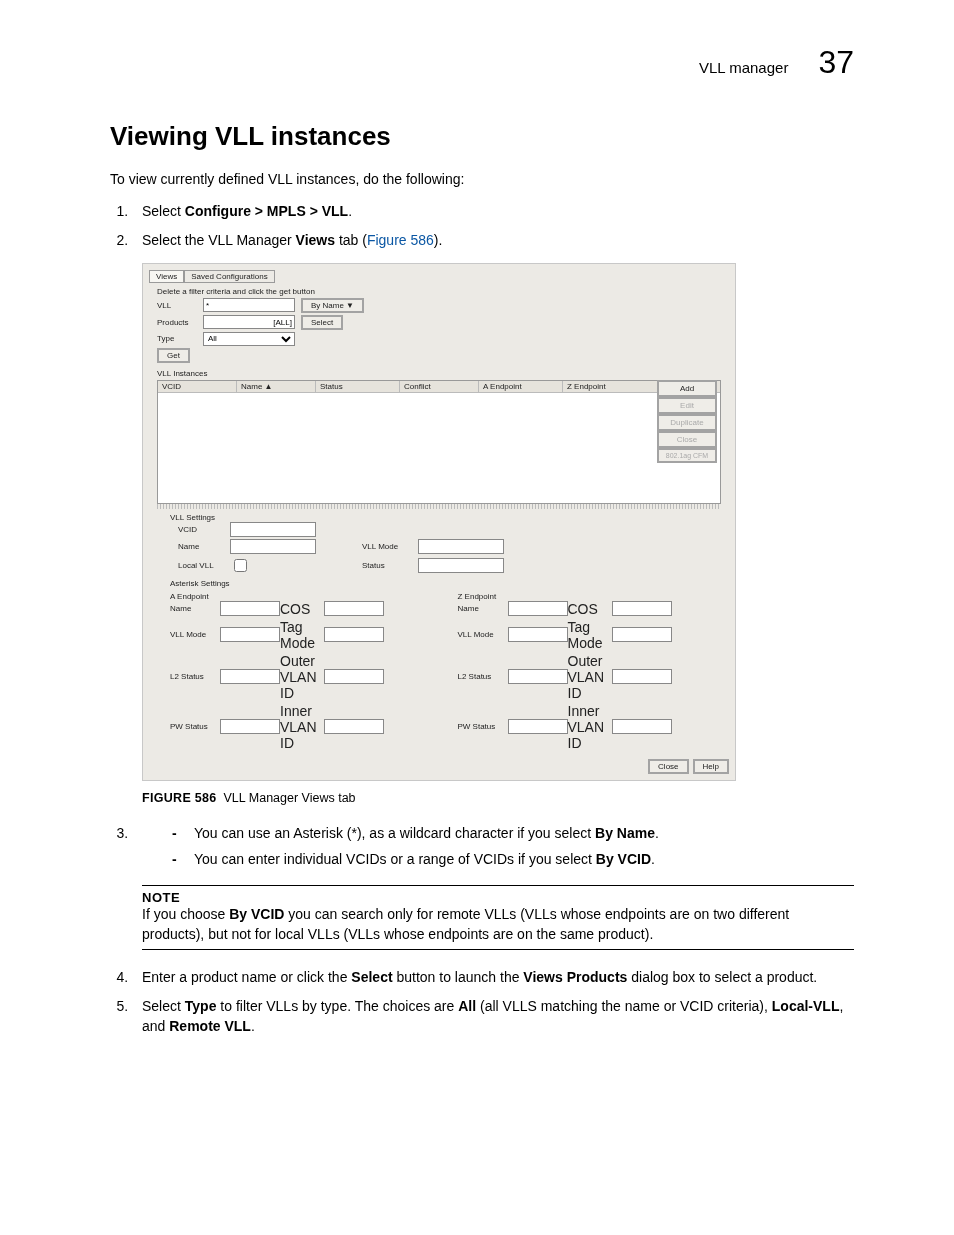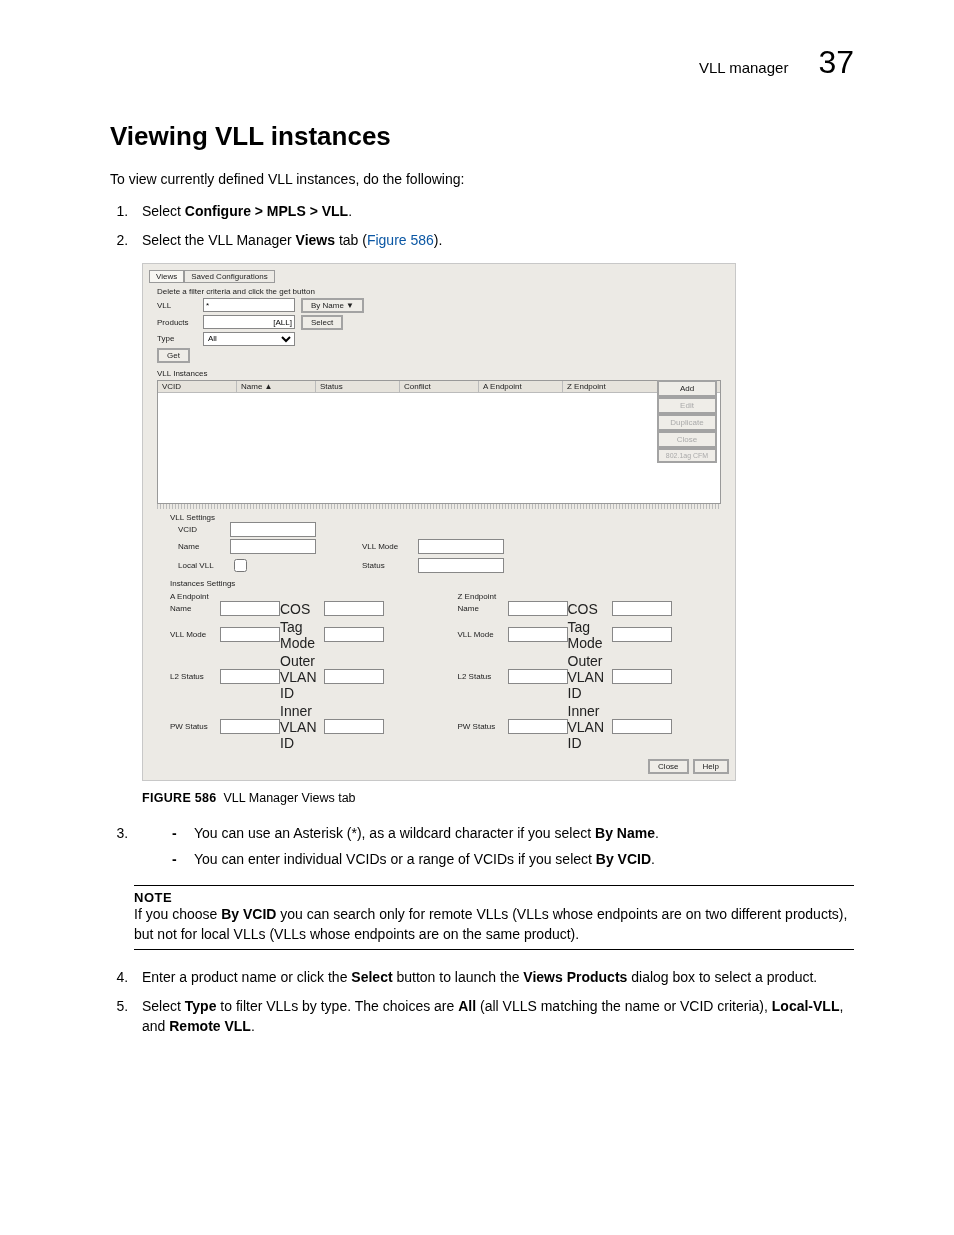--- a/index.html
+++ b/index.html
@@ -8,21 +8,21 @@
   .hdr-title{font-size:15px}
   .hdr-num{font-size:32px}
   h1{font-size:26px;font-weight:700;margin:0 0 18px 0;font-family:"Arial Narrow",Arial,sans-serif;font-stretch:condensed}
   p{font-size:14px;margin:0 0 12px 0;line-height:1.4}
   ol{font-size:14px;margin:0 0 12px 0;padding-left:22px}
   ol>li{margin-bottom:10px;padding-left:10px;line-height:1.4}
   .bold{font-weight:bold}
   .link{color:#0b57a4}
   .note-hr{border:0;border-top:1px solid #000;margin:4px 0}
   .note-title{font-weight:bold;font-size:13px;letter-spacing:.5px}
-  .note-block{margin-left:24px;margin-top:8px;margin-bottom:18px}
+  .note-block{margin-left:32px;margin-top:8px;margin-bottom:18px}
   .sublist{margin:8px 0 16px 30px;padding:0;list-style:none}
   .sublist li{position:relative;padding-left:22px;margin-bottom:6px;line-height:1.45}
   .sublist li::before{content:"-";position:absolute;left:0;font-weight:bold}
   .fig-caption{font-size:12.5px;margin:10px 0 18px 32px}
   .fig-caption .bold{letter-spacing:.3px}
   
   .shot{margin-left:32px;width:580px;border:1px solid #c8c8c8;background:#eceae5;font-size:8px;color:#222;padding:6px 6px 6px 6px;box-shadow:0 0 0 0 #fff}
   .tabs{display:flex;gap:0;margin-bottom:4px}
   .tab{border:1px solid #9a9a9a;padding:1px 6px;background:#eceae5;font-size:8px}
   .tab.active{background:#f7f6f2}
@@ -135,21 +135,21 @@
             <label class="lab2">VLL Mode</label>
             <input type="text" style="">
           </div>
         <div class="srow">
             <label>Local VLL</label>
             <input type="checkbox" style="">
             <label class="lab2" style="margin-left:106px">Status</label>
             <input type="text" style="">
           </div>
       </div>
-      <div style="margin-top:4px">Instances Settings</div>
+      <div style="margin-top:4px">Asterisk Settings</div>
       <div class="ep">
         <div class="epcol">
           <div>A Endpoint</div>
           <div class="eprow">
               <label>Name</label>
               <input style="">
               <label class="l2">COS</label>
               <input style="">
             </div>
           <div class="eprow">

